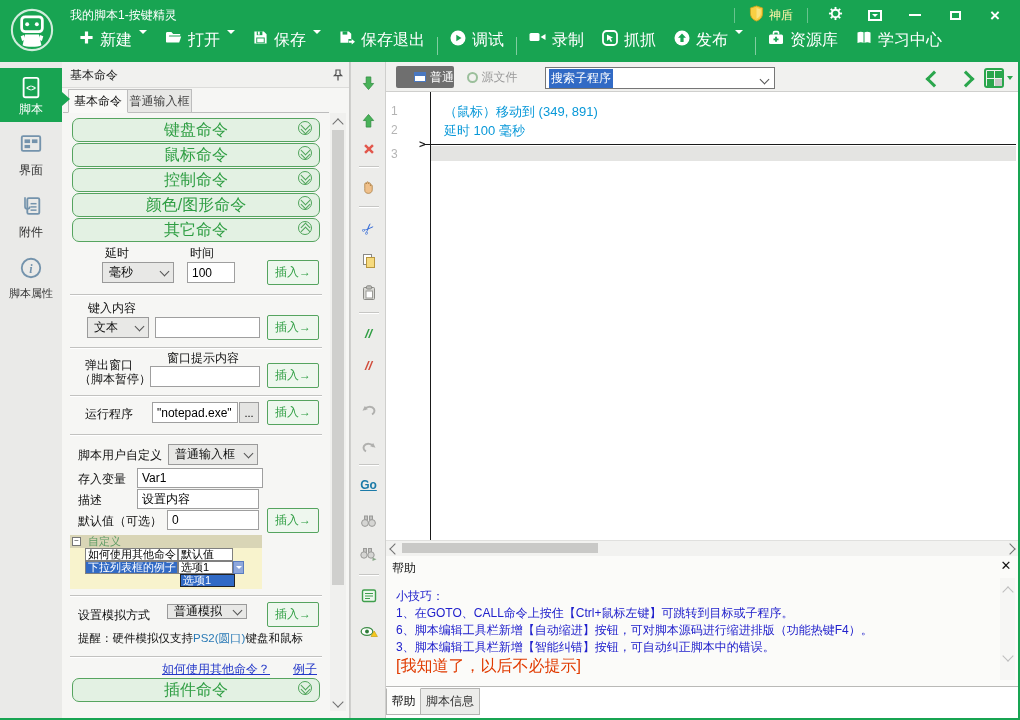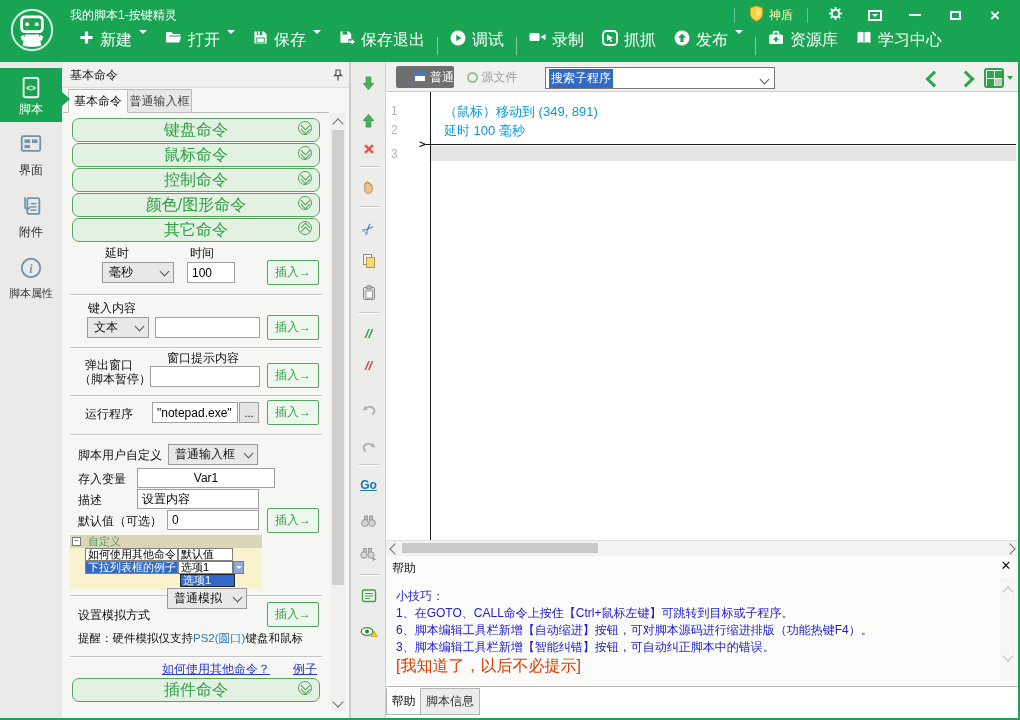--- a/index.html
+++ b/index.html
@@ -377,21 +377,21 @@
       <span>插入→</span>
     </div>
   <div class="pdiv" style="top:434px"></div>
 
   <div class="lb" style="left:78px;top:447px">脚本用户自定义</div>
   <div class="combo" style="left:168px;top:444px;width:90px;height:21px">
       <span>普通输入框</span>
       <span class="cv"></span>
     </div>
   <div class="lb" style="left:78px;top:471px">存入变量</div>
-  <input class="tin" style="left: 137px; top: 468px; width: 138px; height: 20px; text-align: center;" readonly="" value="Var1">
+  <input class="tin" style="left: 137px; top: 468px; width: 126px; height: 20px;" readonly="" value="Var1">
   <div class="lb" style="left:78px;top:492px">描述</div>
   <input class="tin" style="left: 137px; top: 489px; width: 122px; height: 20px;" readonly="" value="设置内容">
   <div class="lb" style="left:78px;top:513px">默认值（可选）</div>
   <input class="tin" style="left: 167px; top: 510px; width: 92px; height: 20px;" readonly="" value="0">
   <div class="ins" style="left:267px;top:508px;width:52px;height:25px">
       <span>插入→</span>
     </div>
 
   <div class="abs preview" style="left:70px">
     <div class="pv-head">
@@ -403,21 +403,21 @@
     <div class="pv-cell pv-sel" style="left:15px;top:26px;width:93px;height:13px">下拉列表框的例子</div>
     <div class="pv-cell" style="left:108px;top:26px;width:55px;height:13px">选项1</div>
     <div class="pv-btn" style="left:163px;top:26px;width:11px;height:13px">
         <i></i>
       </div>
     <div class="pv-cell pv-sel" style="left:110px;top:39px;width:55px;height:13px;border-color:#222">选项1</div>
   </div>
   <div class="pdiv" style="top:595px"></div>
 
   <div class="lb" style="left:78px;top:607px">设置模拟方式</div>
-  <div class="combo" style="left:167px;top:588px;width:80px;height:21px">
+  <div class="combo" style="left:167px;top:604px;width:80px;height:15px">
       <span>普通模拟</span>
       <span class="cv"></span>
     </div>
   <div class="ins" style="left:267px;top:602px;width:52px;height:25px">
       <span>插入→</span>
     </div>
   <div class="lb" style="left:78px;top:631px;font-size:11.5px">
     <span>提醒：硬件模拟仅支持</span><span style="color:#2a7ab5">PS2(圆口)</span><span>键盘和鼠标</span>
   </div>
   <div class="pdiv" style="top:656px"></div>

